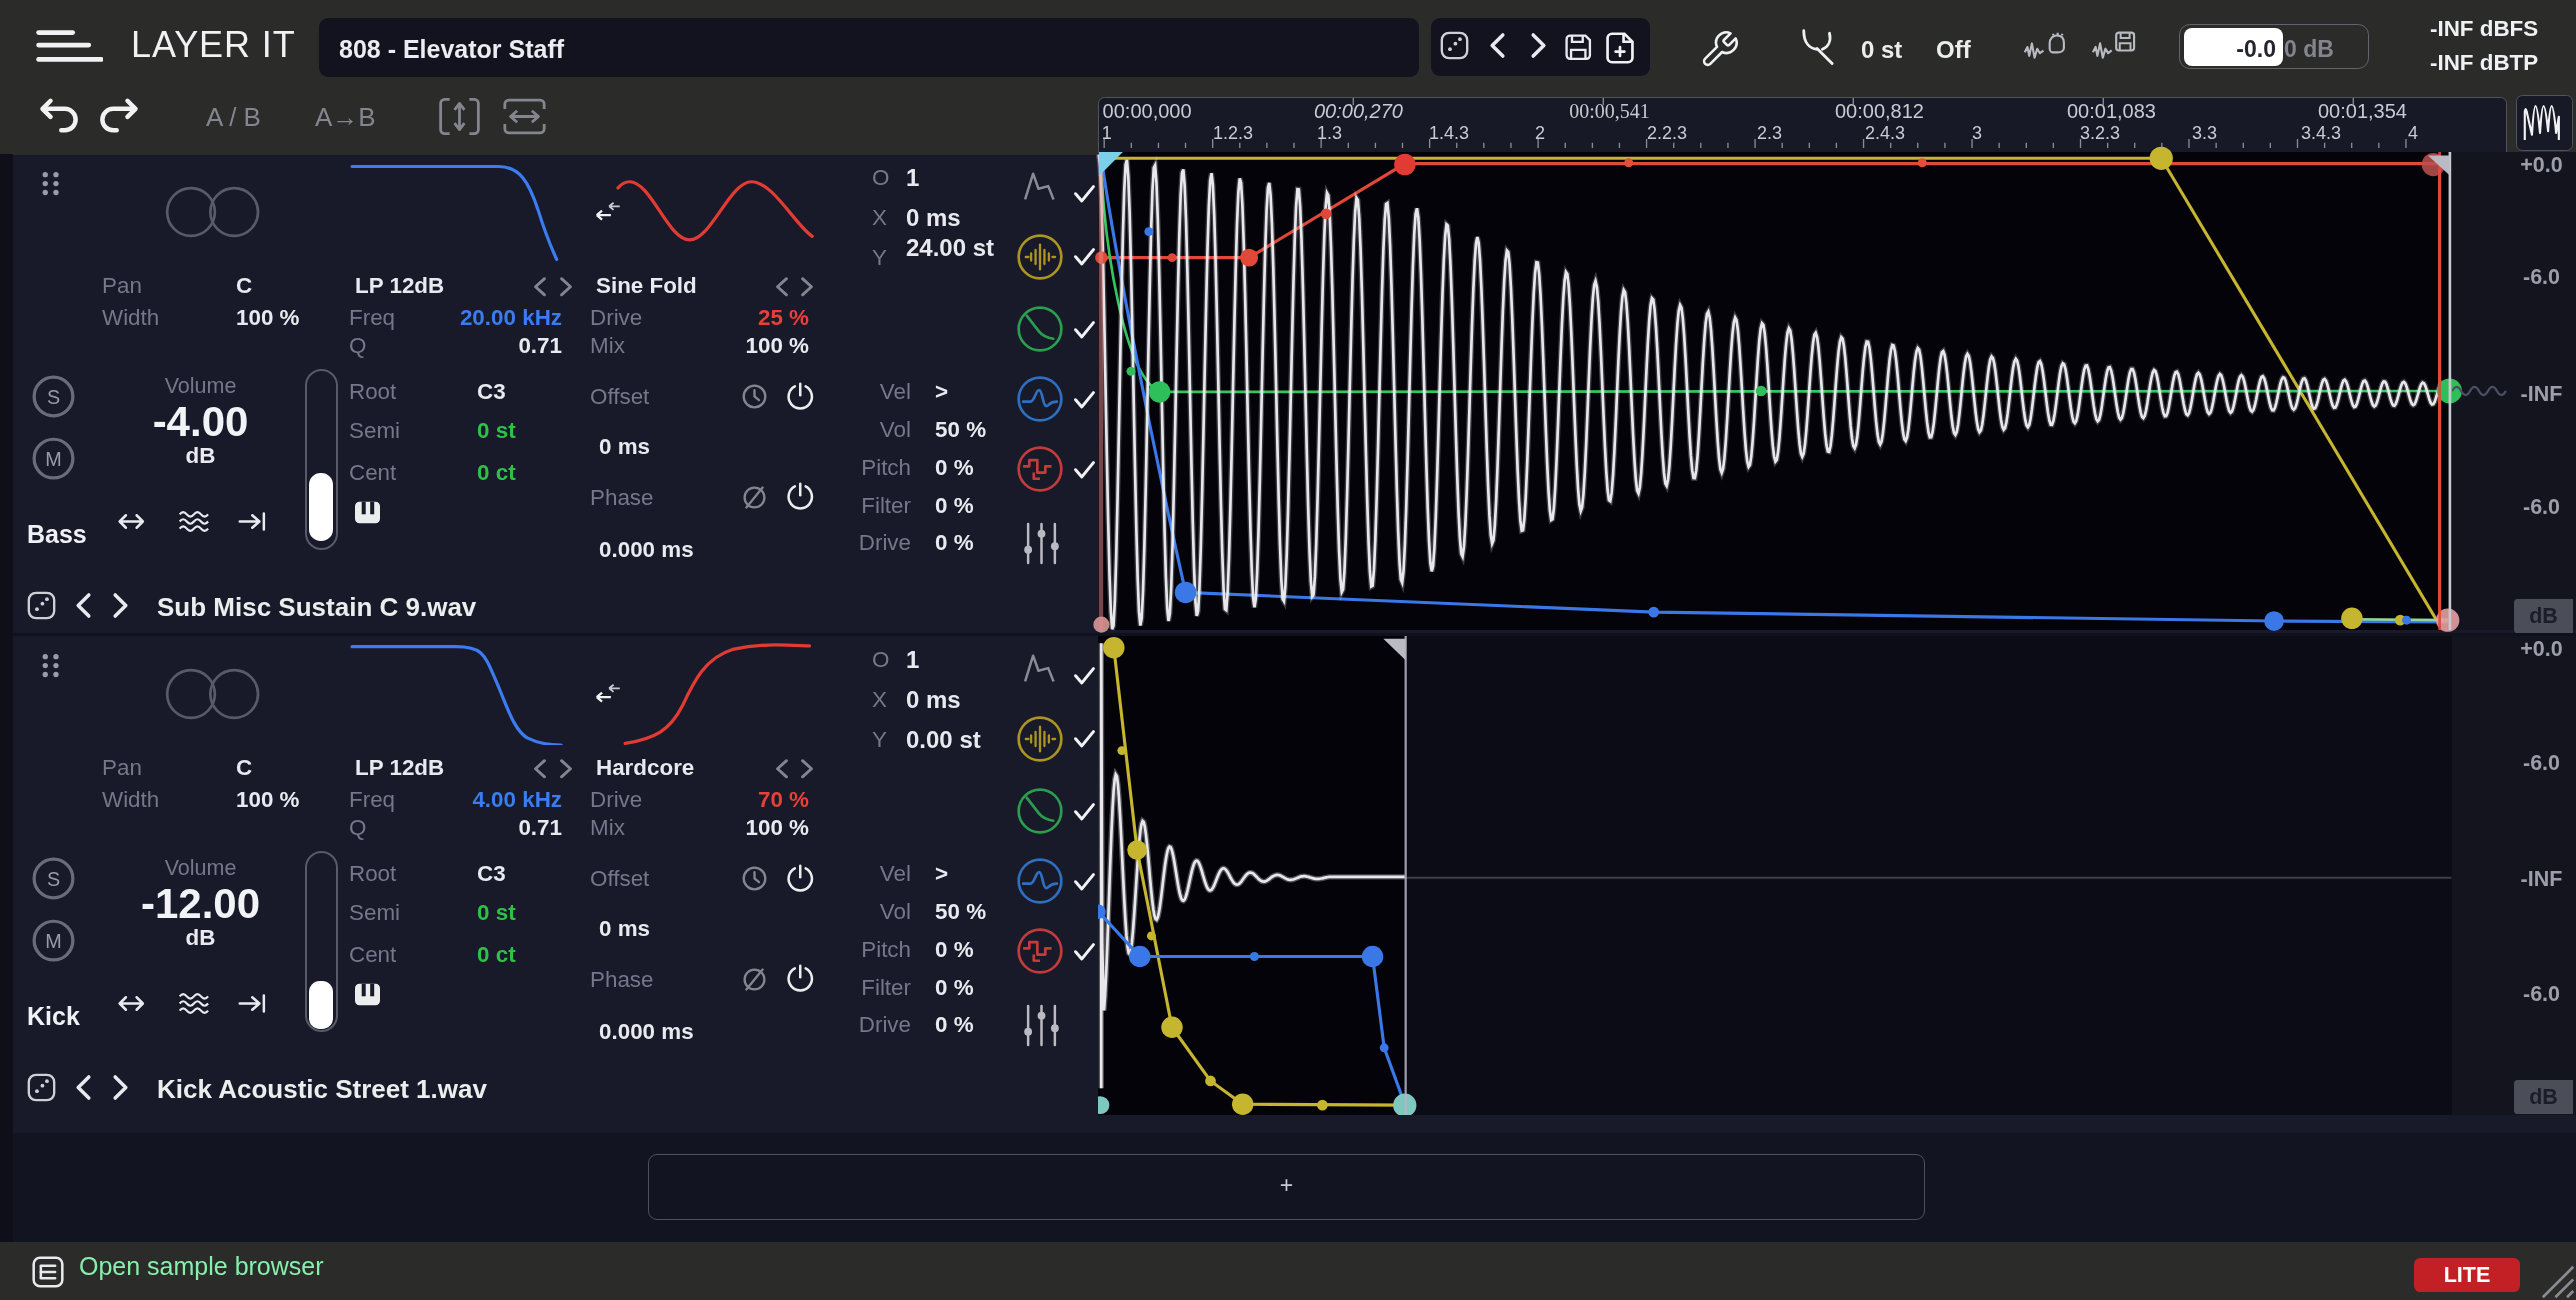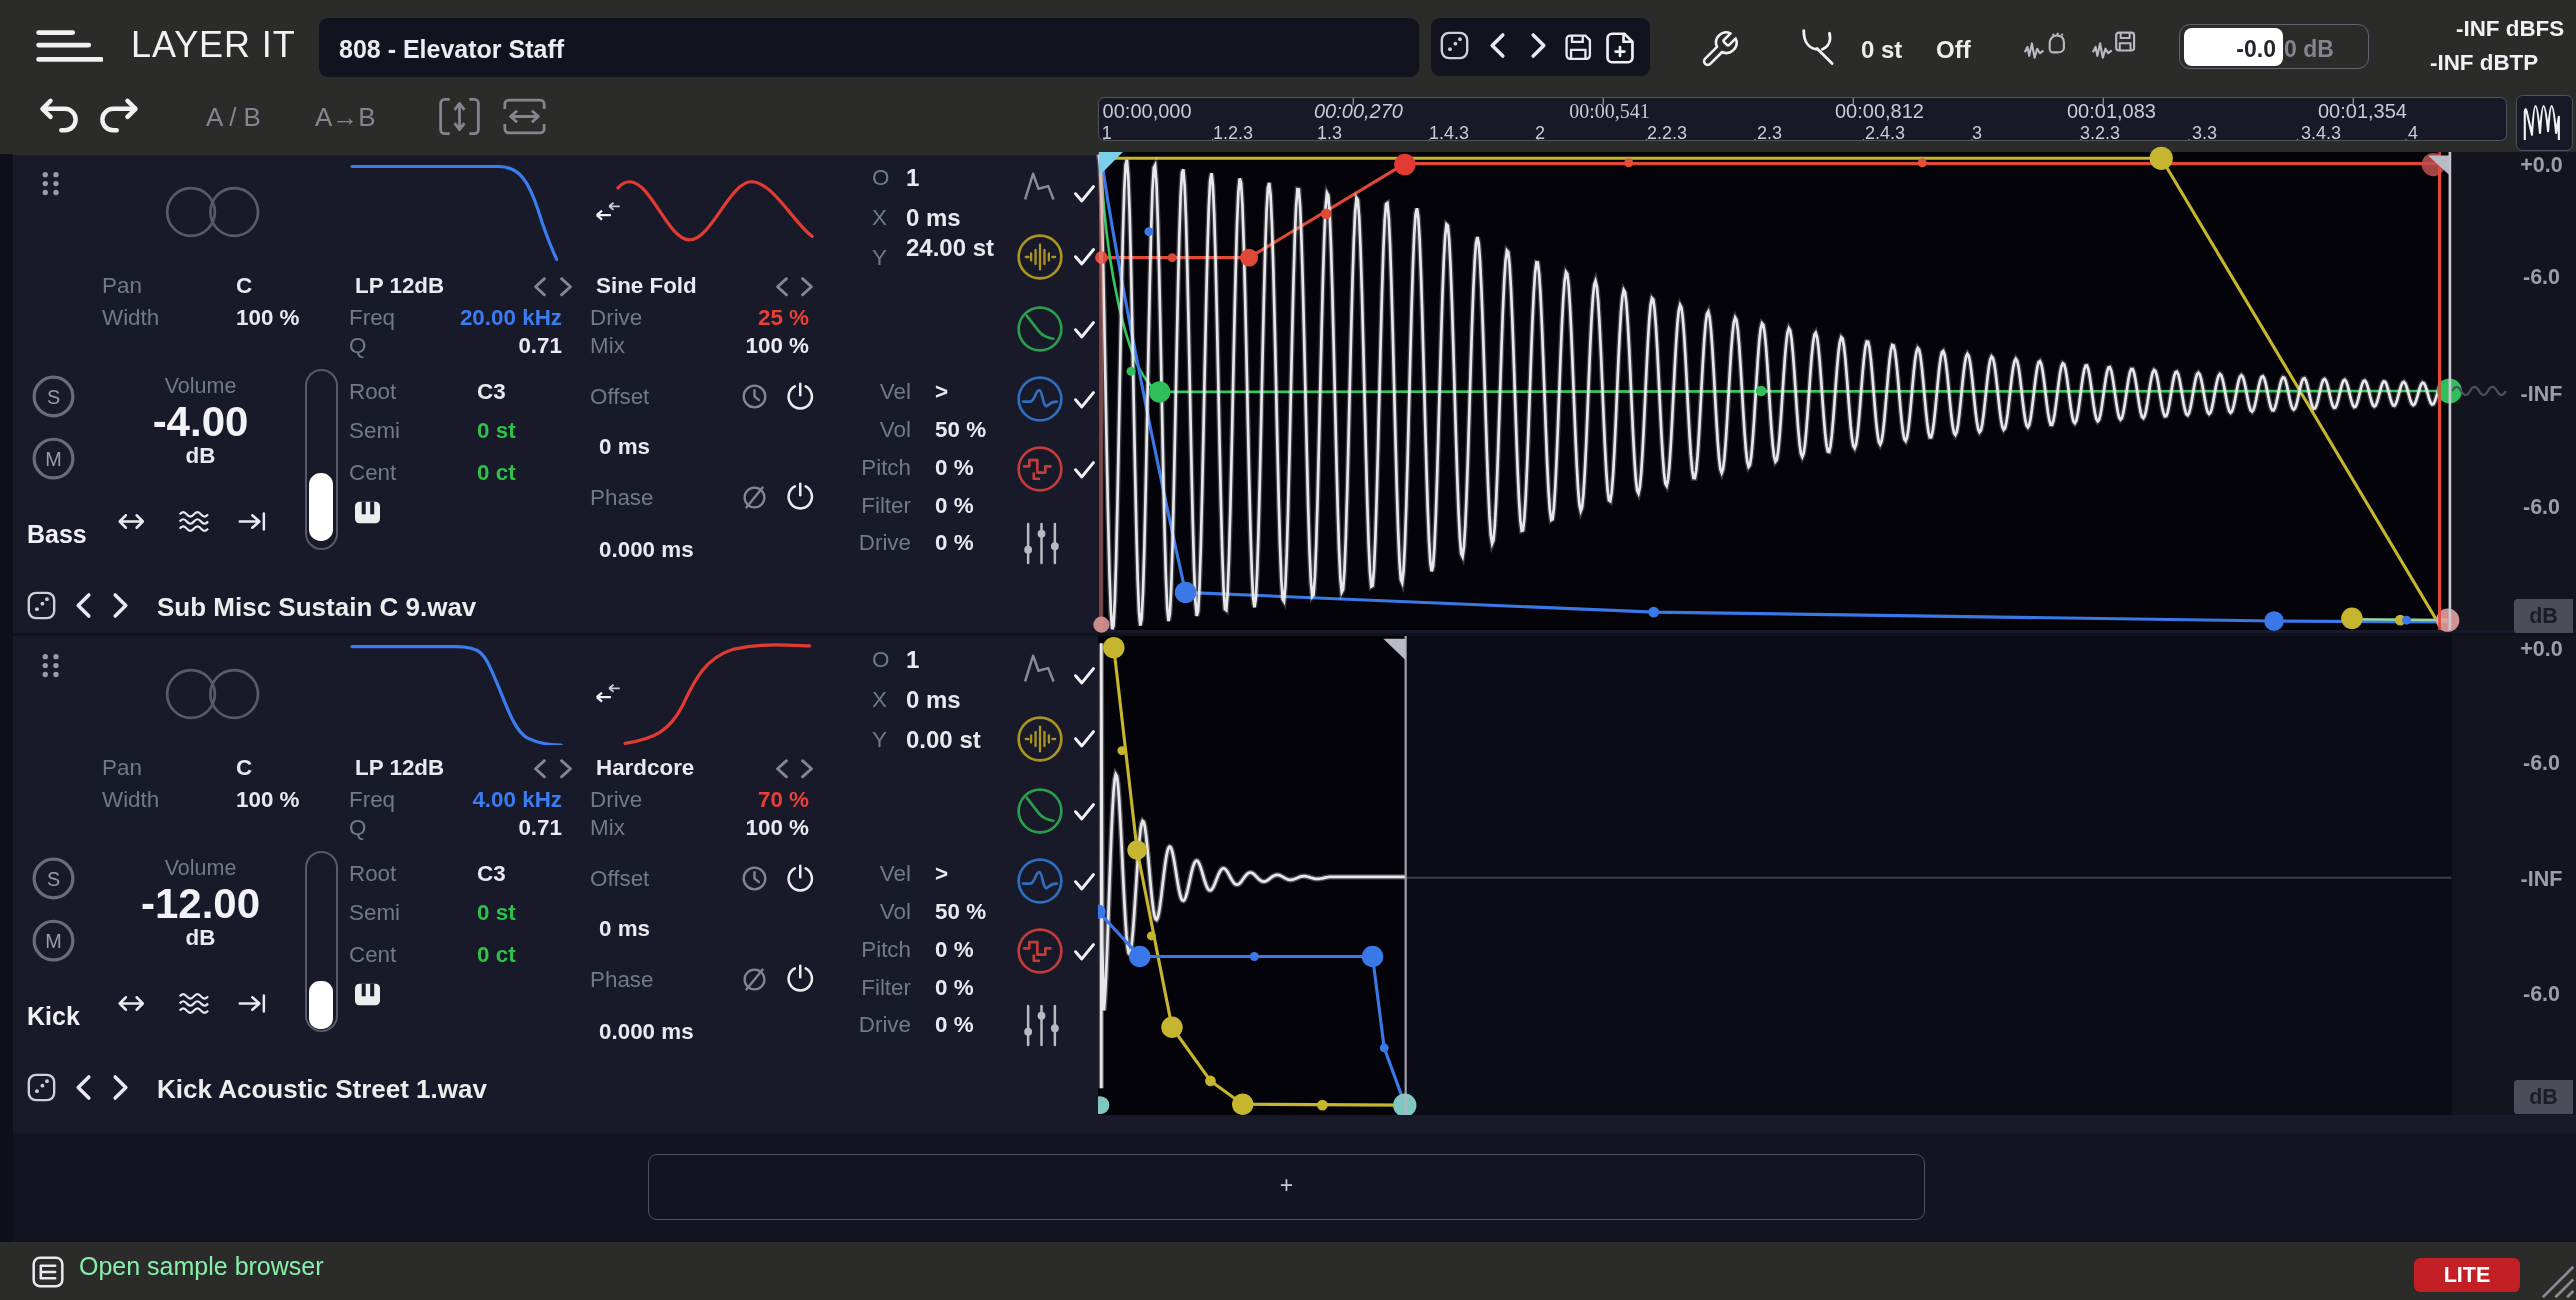--- a/index.html
+++ b/index.html
@@ -102,21 +102,21 @@
     <svg class="abs" style="left:2091px;top:29px" width="45" height="34" viewBox="0 0 50 38">
       <path d="M2,26 l3,-6 2,10 3,-14 3,16 3,-10 3,5 4,-3" fill="none" stroke="#b9bac2" stroke-width="2.4" stroke-linejoin="round"></path>
       <rect x="28" y="4" width="20" height="20" rx="3" fill="none" stroke="#b9bac2" stroke-width="2.4"></rect>
       <path d="M33,4 v6 h10 v-6 M32,24 v-8 h12 v8" fill="none" stroke="#b9bac2" stroke-width="2.2"></path>
     </svg>
 
     <div class="abs" style="left:2179px;top:24px;width:190px;height:45px;border:1.8px solid #62636d;border-radius:10.8px;"></div>
     <div class="abs" style="left:2184px;top:28px;width:99px;height:38px;background:#fff;border-radius:8px;"></div>
     <div class="abs" style="left:2184px;top:36px;width:92px;font-size:23px;color:#24252e;font-weight:bold;text-align:right;">-0.0</div>
     <div class="abs" style="left:2284px;top:36px;font-size:23px;color:#84858f;font-weight:bold;">0 dB</div>
-    <div class="abs" style="left:2430px;top:16px;font-size:22.4px;color:#f0f1f4;font-weight:bold;margin-left:26px;">-INF dBFS</div>
+    <div class="abs" style="left:2430px;top:16px;font-size:22.4px;color:#f0f1f4;font-weight:bold;">-INF dBFS</div>
     <div class="abs" style="left:2430px;top:50px;font-size:22.4px;color:#f0f1f4;font-weight:bold;">-INF dBTP</div>
   </div>
   <div id="toolrow">
 
     <svg class="abs" style="left:38px;top:7.2px" width="43" height="38" viewBox="0 0 48 42">
       <path d="M14,4 L5,13 L14,22" fill="none" stroke="#f2f2f4" stroke-width="5" stroke-linecap="round" stroke-linejoin="round"></path>
       <path d="M6,13 h24 a12,12 0 0 1 12,12 a12,12 0 0 1 -12,12 h-4" fill="none" stroke="#f2f2f4" stroke-width="5" stroke-linecap="round"></path>
     </svg>
     <svg class="abs" style="left:97px;top:7.2px" width="43" height="38" viewBox="0 0 48 42">
       <path d="M34,4 L43,13 L34,22" fill="none" stroke="#f2f2f4" stroke-width="5" stroke-linecap="round" stroke-linejoin="round"></path>
@@ -130,21 +130,21 @@
       <path d="M26,10 v30 M20,17 l6,-8 6,8 M20,33 l6,8 6,-8" fill="none" stroke="#84858f" stroke-width="3.4" stroke-linejoin="round"></path>
     </svg>
 
     <svg class="abs" style="left:501px;top:6.3px" width="47" height="41" viewBox="0 0 56 50">
       <path d="M4,16 v-6 a5,5 0 0 1 5,-5 h38 a5,5 0 0 1 5,5 v6" fill="none" stroke="#84858f" stroke-width="3.4"></path>
       <path d="M4,34 v6 a5,5 0 0 0 5,5 h38 a5,5 0 0 0 5,-5 v-6" fill="none" stroke="#84858f" stroke-width="3.4"></path>
       <path d="M12,25 h32 M19,18 l-8,7 8,7 M37,18 l8,7 -8,7" fill="none" stroke="#84858f" stroke-width="3.4" stroke-linejoin="round"></path>
     </svg>
   </div>
 
-  <div class="abs" style="left:1098px;top:97px;width:1409px;height:44px;background:#181926;border:1.8px solid #50525e;border-radius:6.3px;overflow:hidden;">
+  <div class="abs" style="left:1098px;top:97px;width:1409px;height:67px;background:#181926;border:1.8px solid #50525e;border-radius:6.3px;overflow:hidden;">
     <div class="abs" style="left:3.6px;top:1.8px;font-size:20px;color:#c9cad2;">00:00,000</div>
     <div class="abs" style="left:197px;top:1.8px;width:125px;text-align:center;font-size:20px;color:#c9cad2;font-style:italic;">00:00,270</div>
     <div class="abs" style="left:448px;top:1.8px;width:125px;text-align:center;font-size:20px;color:#c9cad2;font-family:Liberation Serif, serif;">00:00,541</div>
     <div class="abs" style="left:718px;top:1.8px;width:125px;text-align:center;font-size:20px;color:#c9cad2;">00:00,812</div>
     <div class="abs" style="left:950px;top:1.8px;width:125px;text-align:center;font-size:20px;color:#c9cad2;">00:01,083</div>
     <div class="abs" style="left:1201px;top:1.8px;width:125px;text-align:center;font-size:20px;color:#c9cad2;">00:01,354</div>
     <div class="abs" style="left:2.7px;top:25px;font-size:18px;color:#c9cad2;">1</div>
     <div class="abs" style="left:114px;top:25px;font-size:18px;color:#c9cad2;">1.2.3</div>
     <div class="abs" style="left:218px;top:25px;font-size:18px;color:#c9cad2;">1.3</div>
     <div class="abs" style="left:330px;top:25px;font-size:18px;color:#c9cad2;">1.4.3</div>

